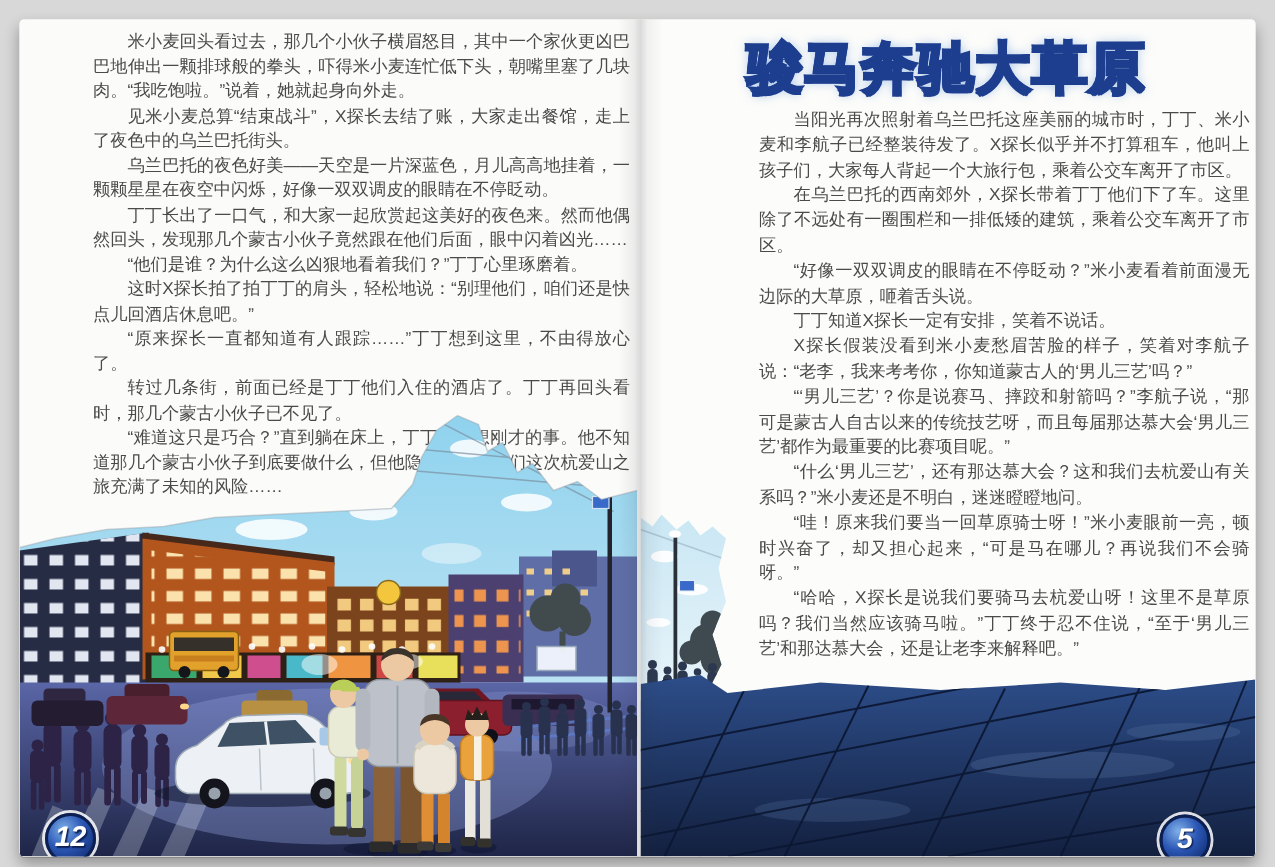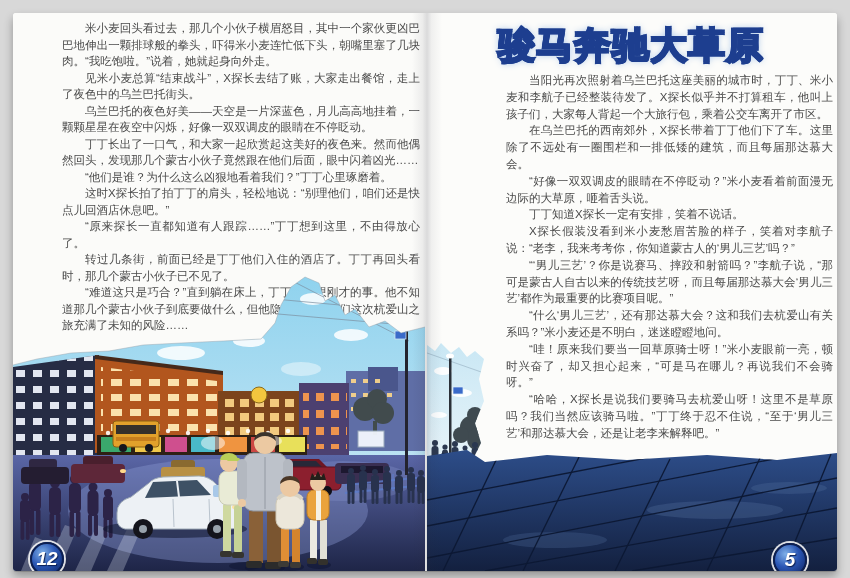--- a/index.html
+++ b/index.html
@@ -455,21 +455,21 @@
               <path d="M333,12 L280,125"></path>
                 <path d="M404,8 L356,125"></path>
             </g>
           </g>
         </svg>
       </div>
 
       <h1 class="title">骏马奔驰大草原</h1>
       <div class="text-block">
           <p class="para">当阳光再次照射着乌兰巴托这座美丽的城市时，丁丁、米小麦和李航子已经整装待发了。X探长似乎并不打算租车，他叫上孩子们，大家每人背起一个大旅行包，乘着公交车离开了市区。</p>
-          <p class="para">在乌兰巴托的西南郊外，X探长带着丁丁他们下了车。这里除了不远处有一圈围栏和一排低矮的建筑，而且每届那达慕大会。</p>
+          <p class="para">在乌兰巴托的西南郊外，X探长带着丁丁他们下了车。这里除了不远处有一圈围栏和一排低矮的建筑，乘着公交车离开了市区。</p>
           <p class="para">“好像一双双调皮的眼睛在不停眨动？”米小麦看着前面漫无边际的大草原，咂着舌头说。</p>
           <p class="para">丁丁知道X探长一定有安排，笑着不说话。</p>
           <p class="para">X探长假装没看到米小麦愁眉苦脸的样子，笑着对李航子说：“老李，我来考考你，你知道蒙古人的‘男儿三艺’吗？”</p>
           <p class="para">“‘男儿三艺’？你是说赛马、摔跤和射箭吗？”李航子说，“那可是蒙古人自古以来的传统技艺呀，而且每届那达慕大会‘男儿三艺’都作为最重要的比赛项目呢。”</p>
           <p class="para">“什么‘男儿三艺’，还有那达慕大会？这和我们去杭爱山有关系吗？”米小麦还是不明白，迷迷瞪瞪地问。</p>
           <p class="para">“哇！原来我们要当一回草原骑士呀！”米小麦眼前一亮，顿时兴奋了，却又担心起来，“可是马在哪儿？再说我们不会骑呀。”</p>
           <p class="para">“哈哈，X探长是说我们要骑马去杭爱山呀！这里不是草原吗？我们当然应该骑马啦。”丁丁终于忍不住说，“至于‘男儿三艺’和那达慕大会，还是让老李来解释吧。”</p>
         </div>
 
       <div class="badge badge-right">

